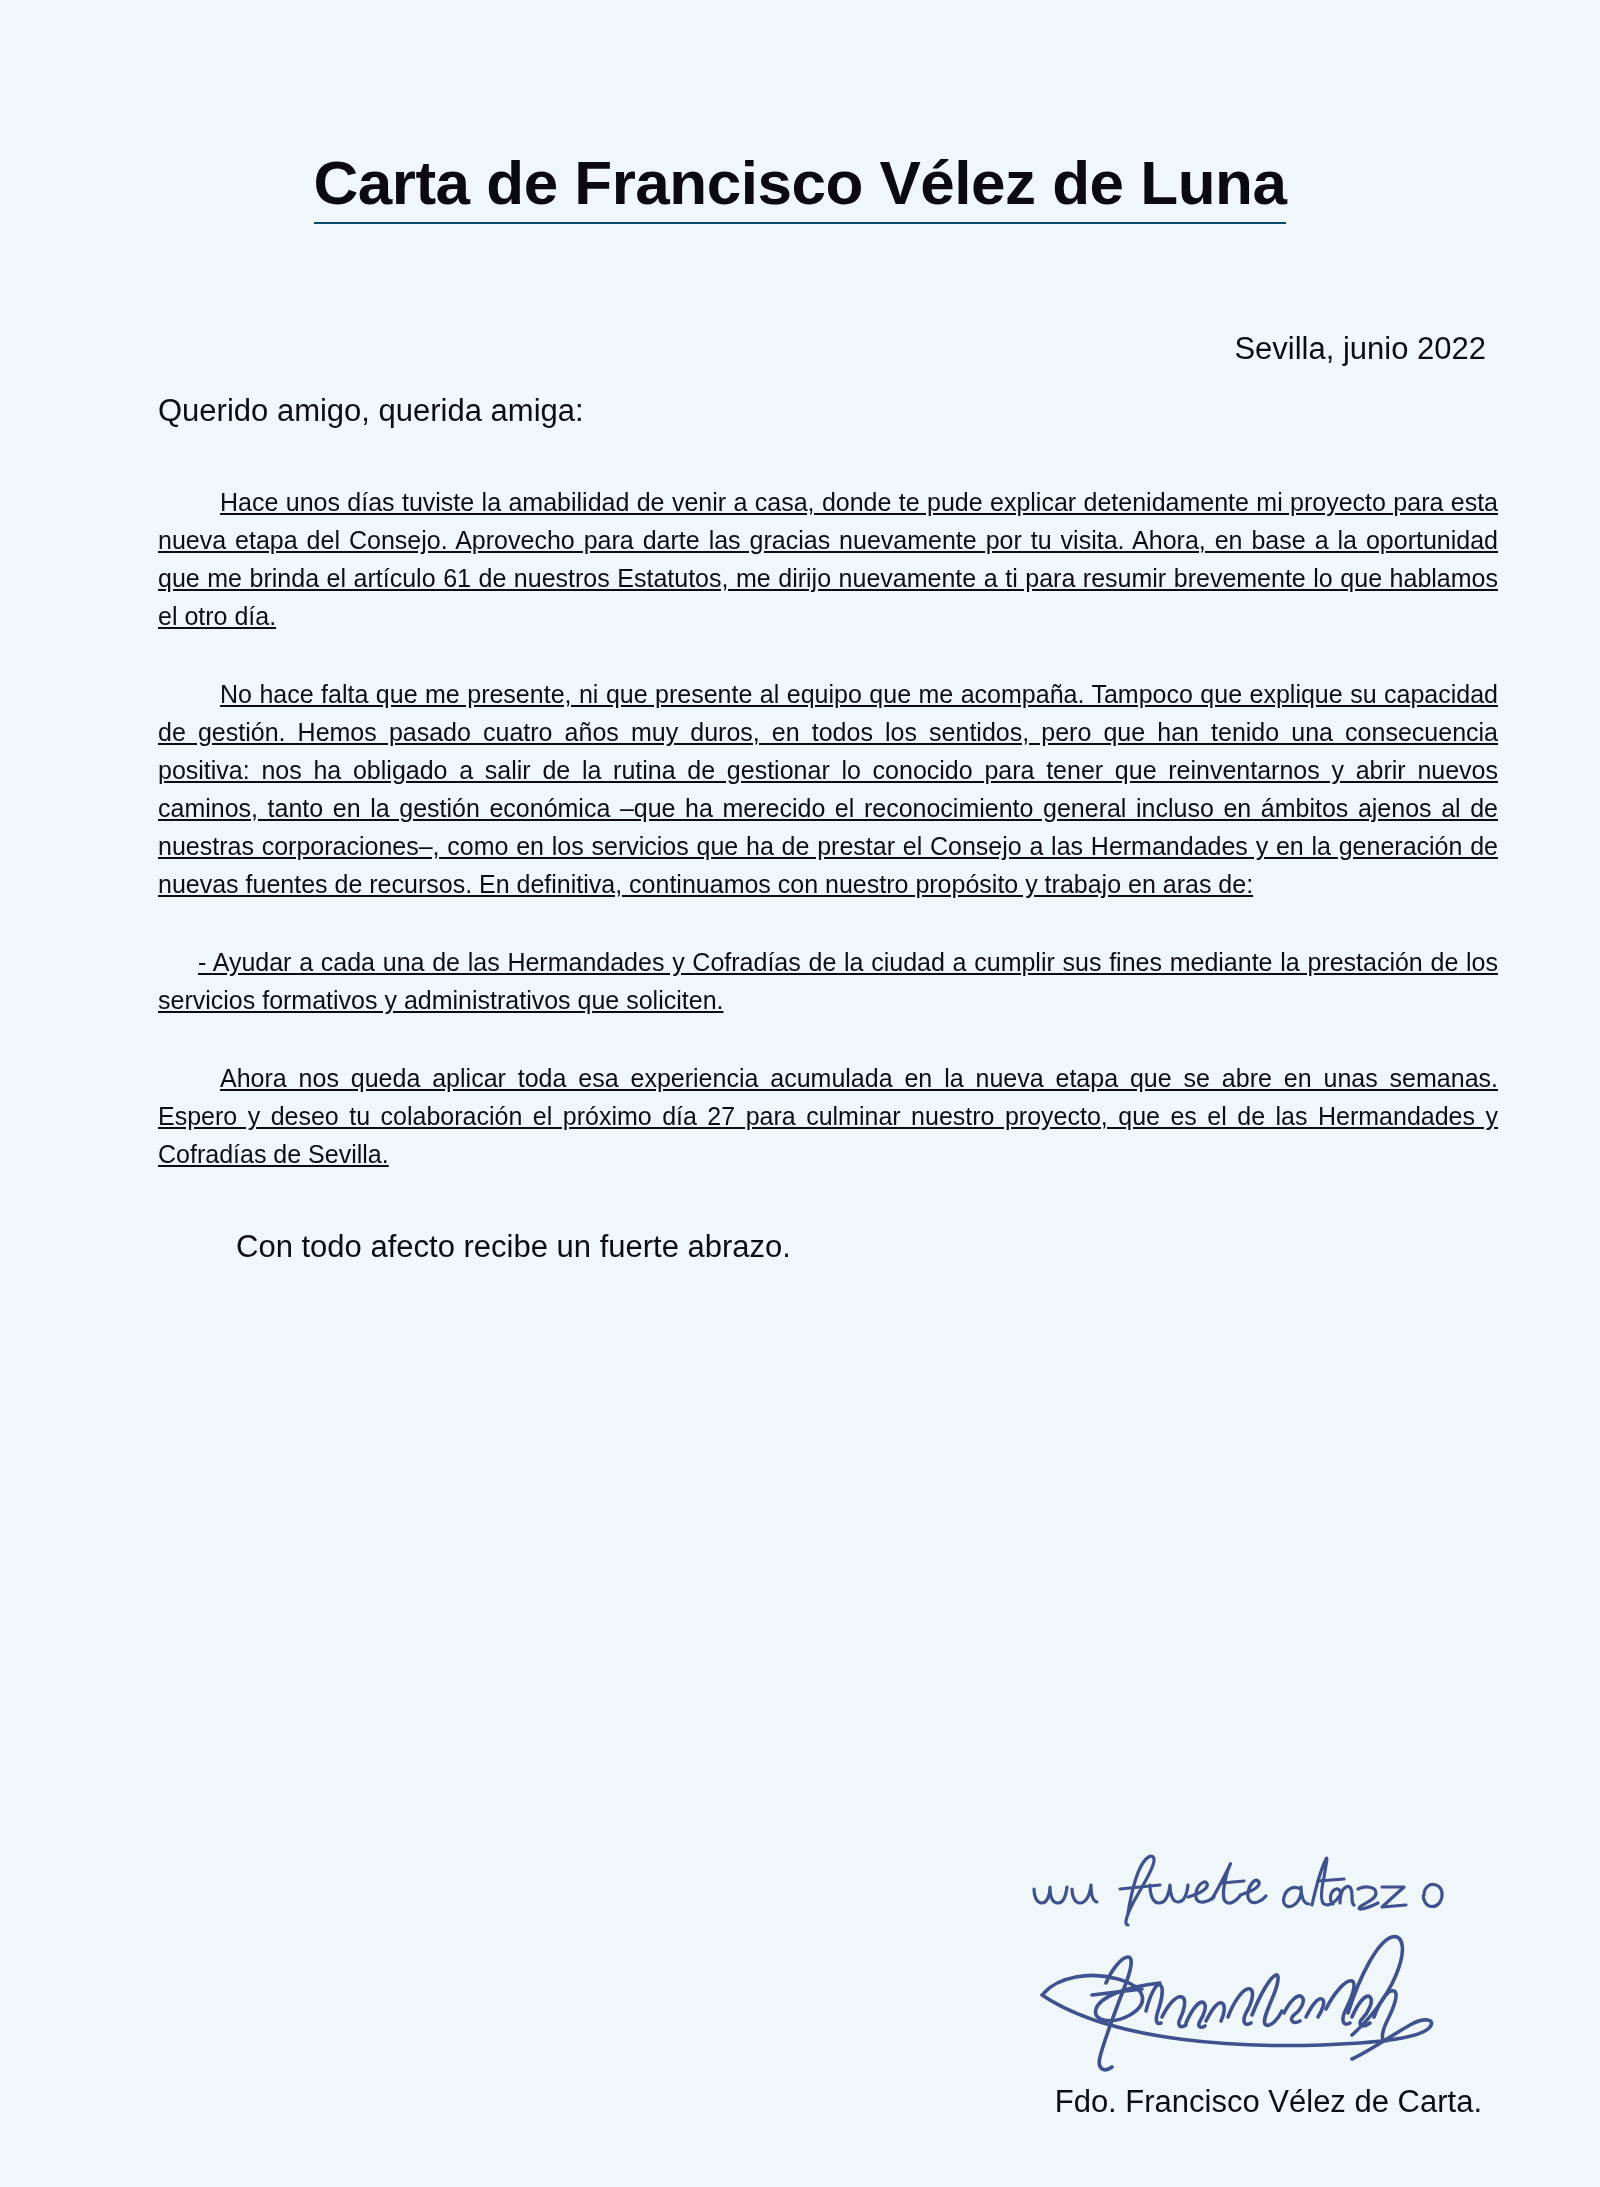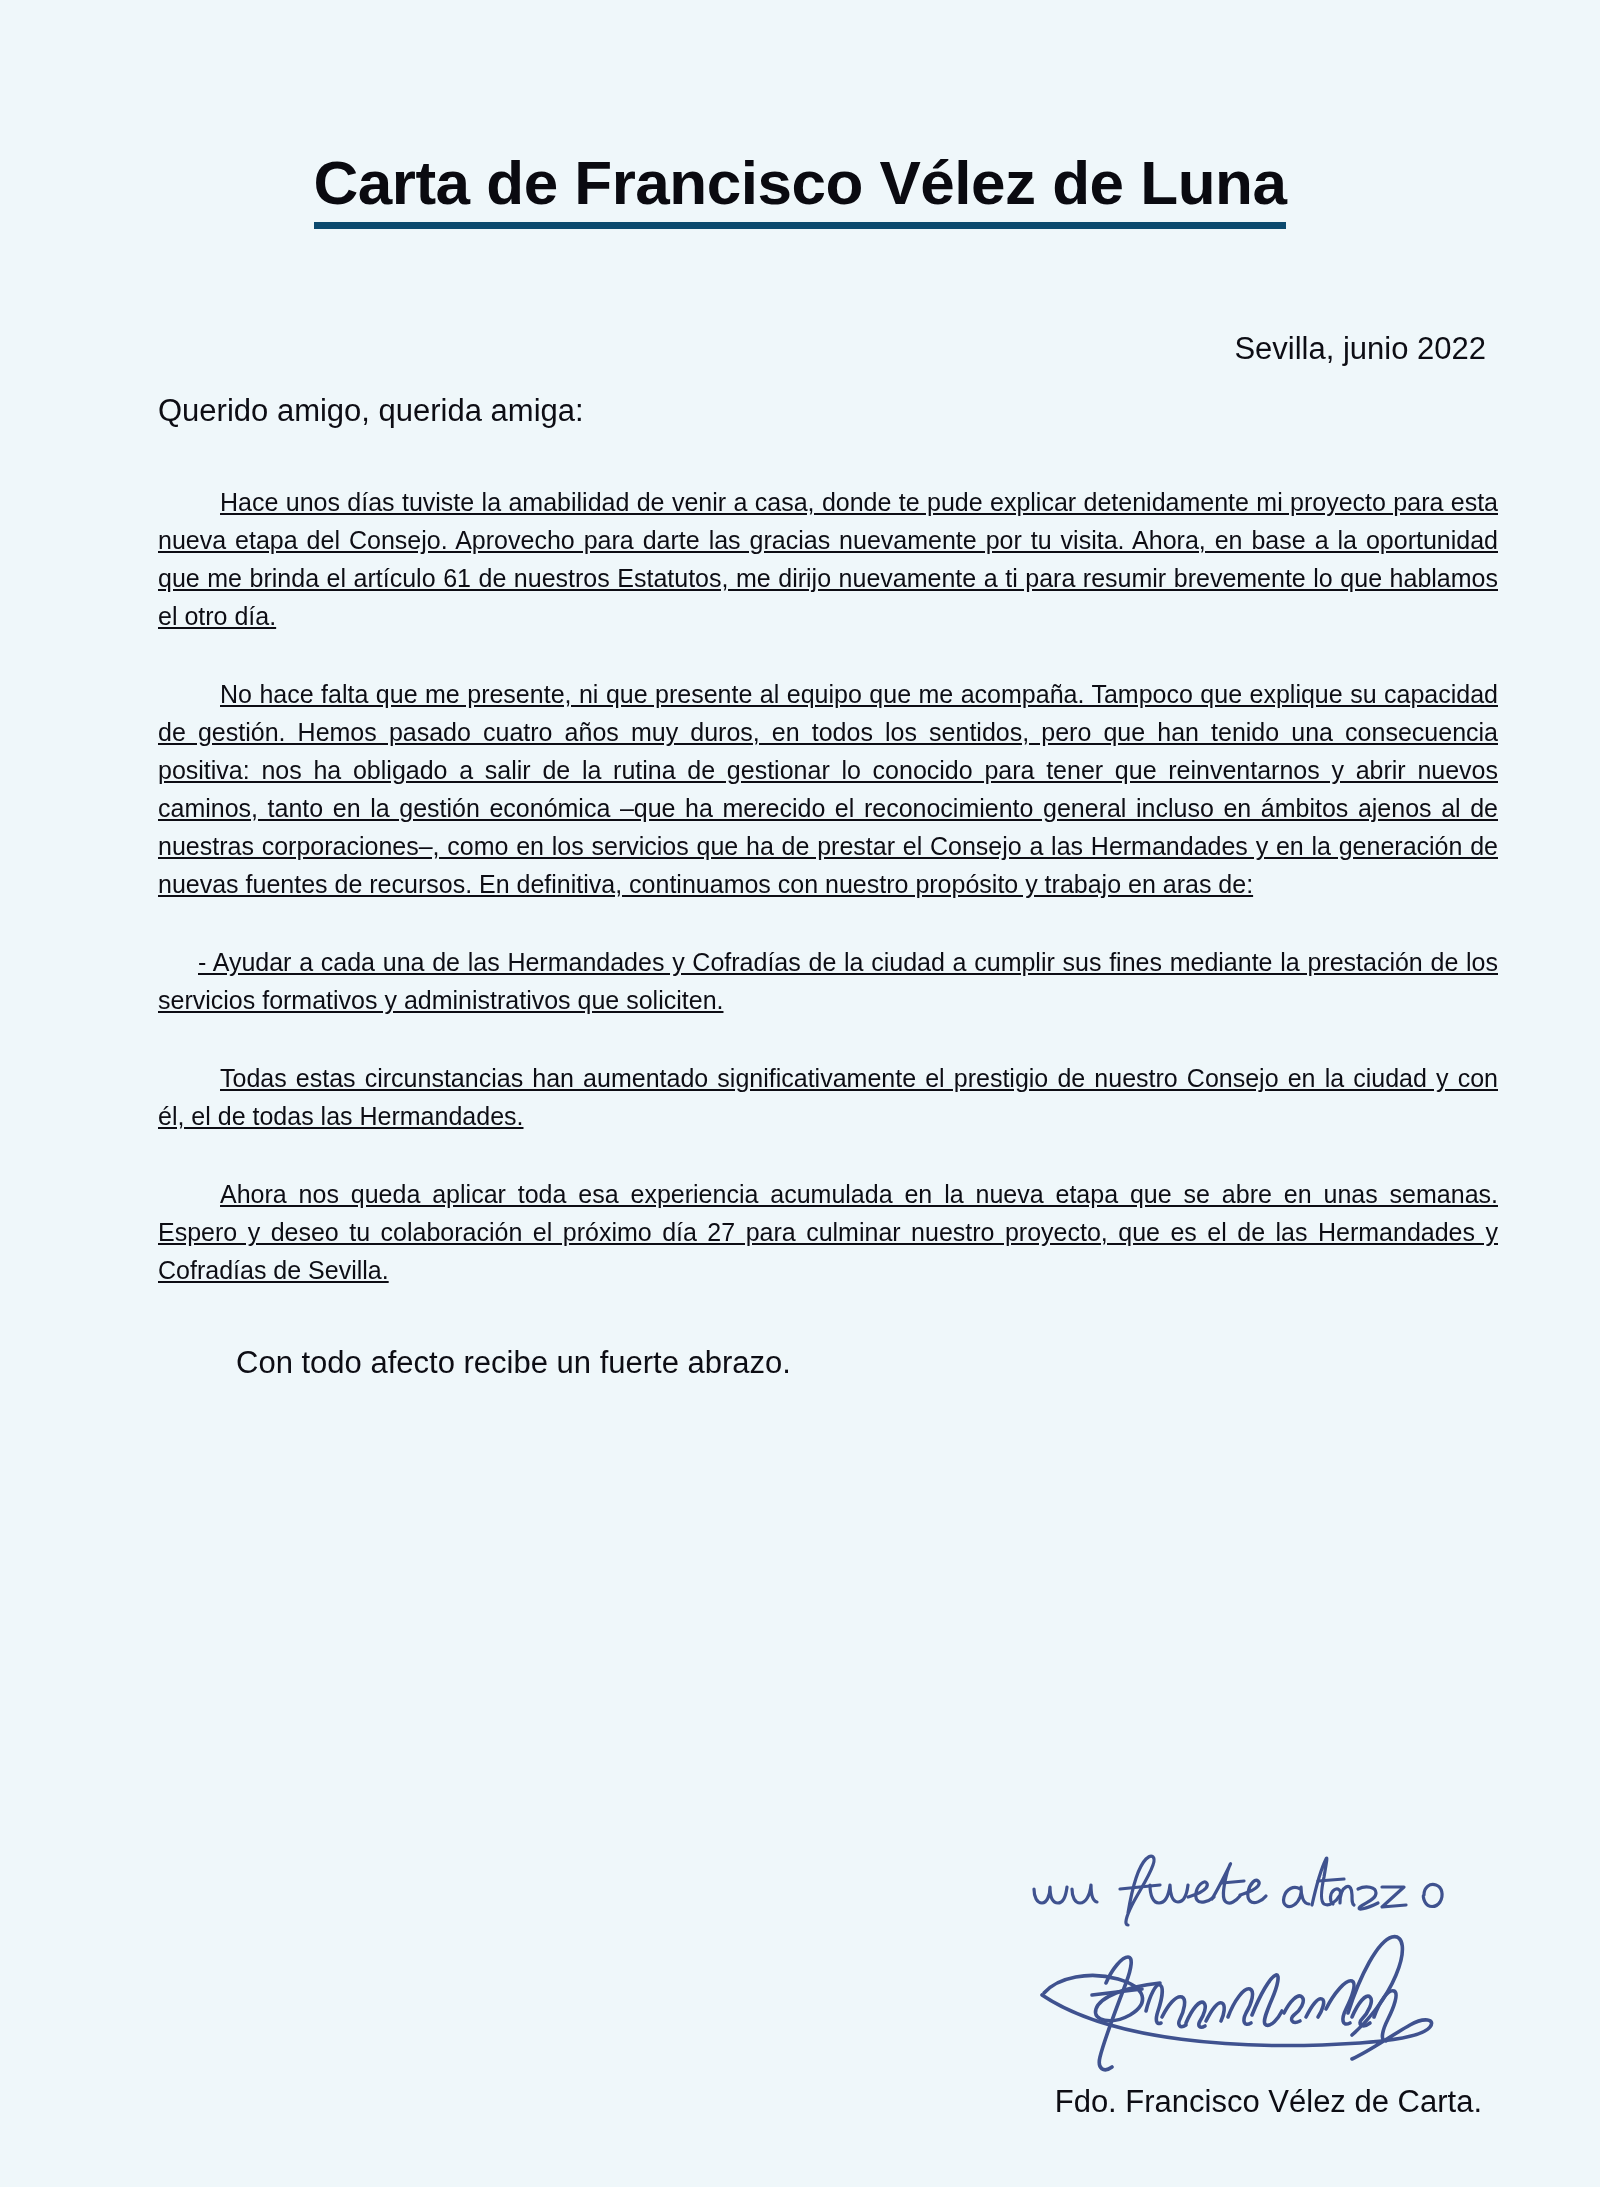--- a/index.html
+++ b/index.html
@@ -30,21 +30,21 @@
     text-align: center;
     padding-top: 108px;
   }
   .doc-title {
     display: inline-block;
     font-family: "Liberation Sans", sans-serif;
     font-size: 62px;
     font-weight: bold;
     letter-spacing: -0.5px;
     color: #0a0a10;
-    border-bottom: 7px solid #0c4a6e;
+    border-bottom: 2px solid #0c4a6e;
     padding-bottom: 7px;
     line-height: 1.05;
     white-space: nowrap;
   }
 
   
   .letter-body {
     position: absolute;
     left: 158px;
     right: 100px;
@@ -127,21 +127,20 @@
 
     <div class="salutation">Querido amigo, querida amiga:</div>
 
     <p class="para">Hace unos días tuviste la amabilidad de venir a casa, donde te pude explicar detenidamente mi proyecto para esta nueva etapa del Consejo. Aprovecho para darte las gracias nuevamente por tu visita. Ahora, en base a la oportunidad que me brinda el artículo 61 de nuestros Estatutos, me dirijo nuevamente a ti para resumir brevemente lo que hablamos el otro día.</p>
 
     <p class="para">No hace falta que me presente, ni que presente al equipo que me acompaña. Tampoco que explique su capacidad de gestión. Hemos pasado cuatro años muy duros, en todos los sentidos, pero que han tenido una consecuencia positiva: nos ha obligado a salir de la rutina de gestionar lo conocido para tener que reinventarnos y abrir nuevos caminos, tanto en la gestión económica –que ha merecido el reconocimiento general incluso en ámbitos ajenos al de nuestras corporaciones–, como en los servicios que ha de prestar el Consejo a las Hermandades y en la generación de nuevas fuentes de recursos. En definitiva, continuamos con nuestro propósito y trabajo en aras de:</p>
 
 
     <p class="para bullet">- Ayudar a cada una de las Hermandades y Cofradías de la ciudad a cumplir sus fines mediante la prestación de los servicios formativos y administrativos que soliciten.</p>
 
-    <p class="para">Todas estas circunstancias han aumentado significativamente el prestigio de nuestro Consejo en la ciudad y con él, el de todas las Hermandades.</p>
 
 
     <p class="para">Ahora nos queda aplicar toda esa experiencia acumulada en la nueva etapa que se abre en unas semanas. Espero y deseo tu colaboración el próximo día 27 para culminar nuestro proyecto, que es el de las Hermandades y Cofradías de Sevilla.</p>
 
     <div class="closing">Con todo afecto recibe un fuerte abrazo.</div>
 
   </div>
 
   <div class="signature-area">
     <svg class="sig-svg" viewBox="0 0 470 230" xmlns="http://www.w3.org/2000/svg">

